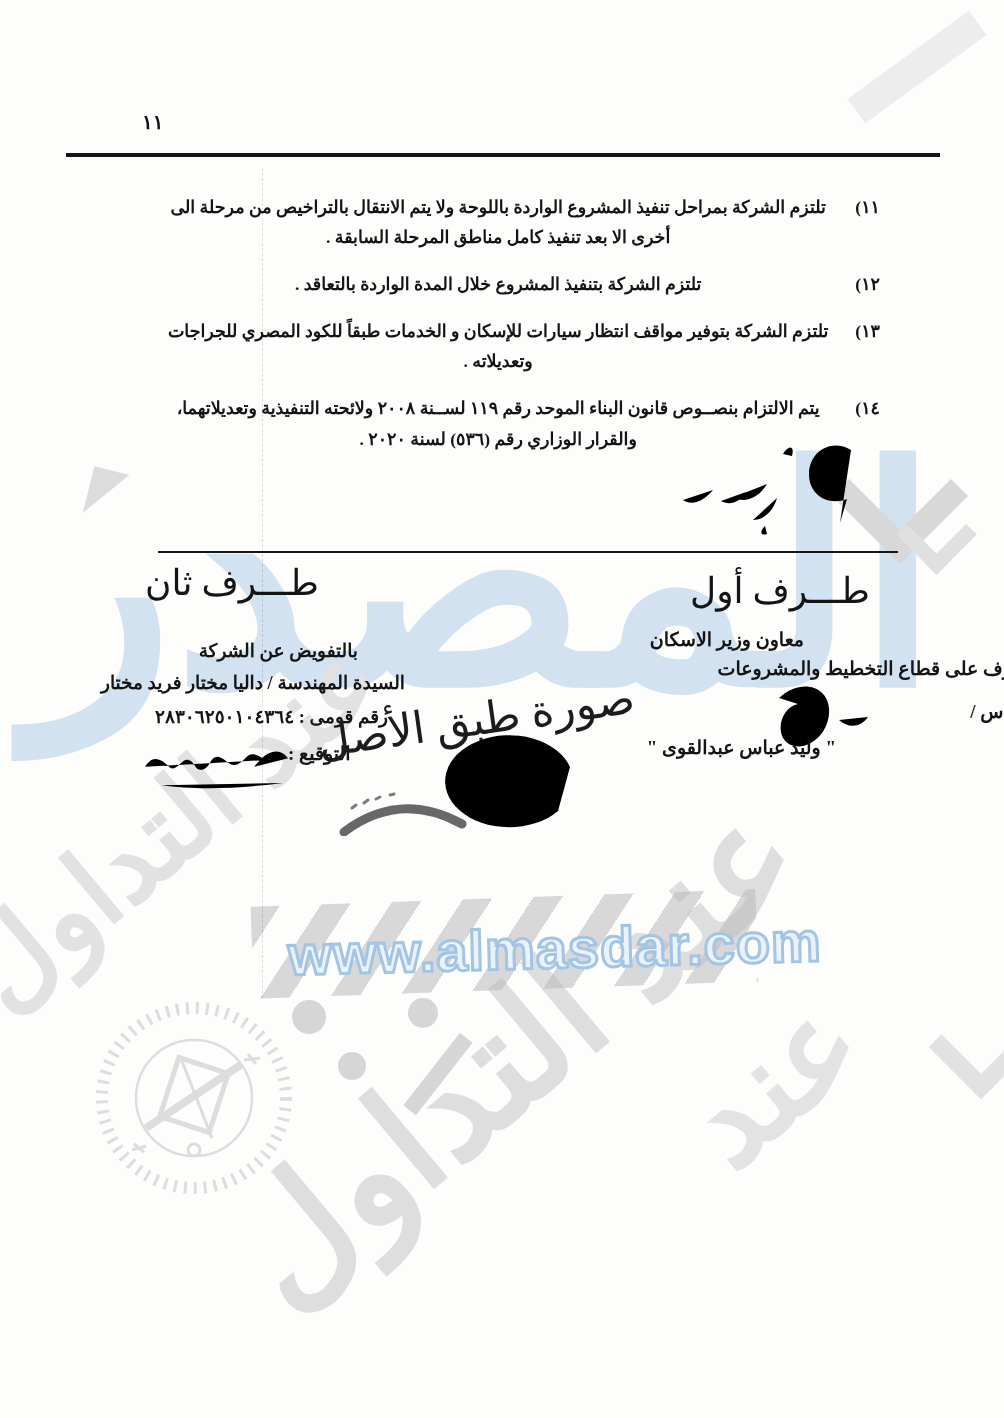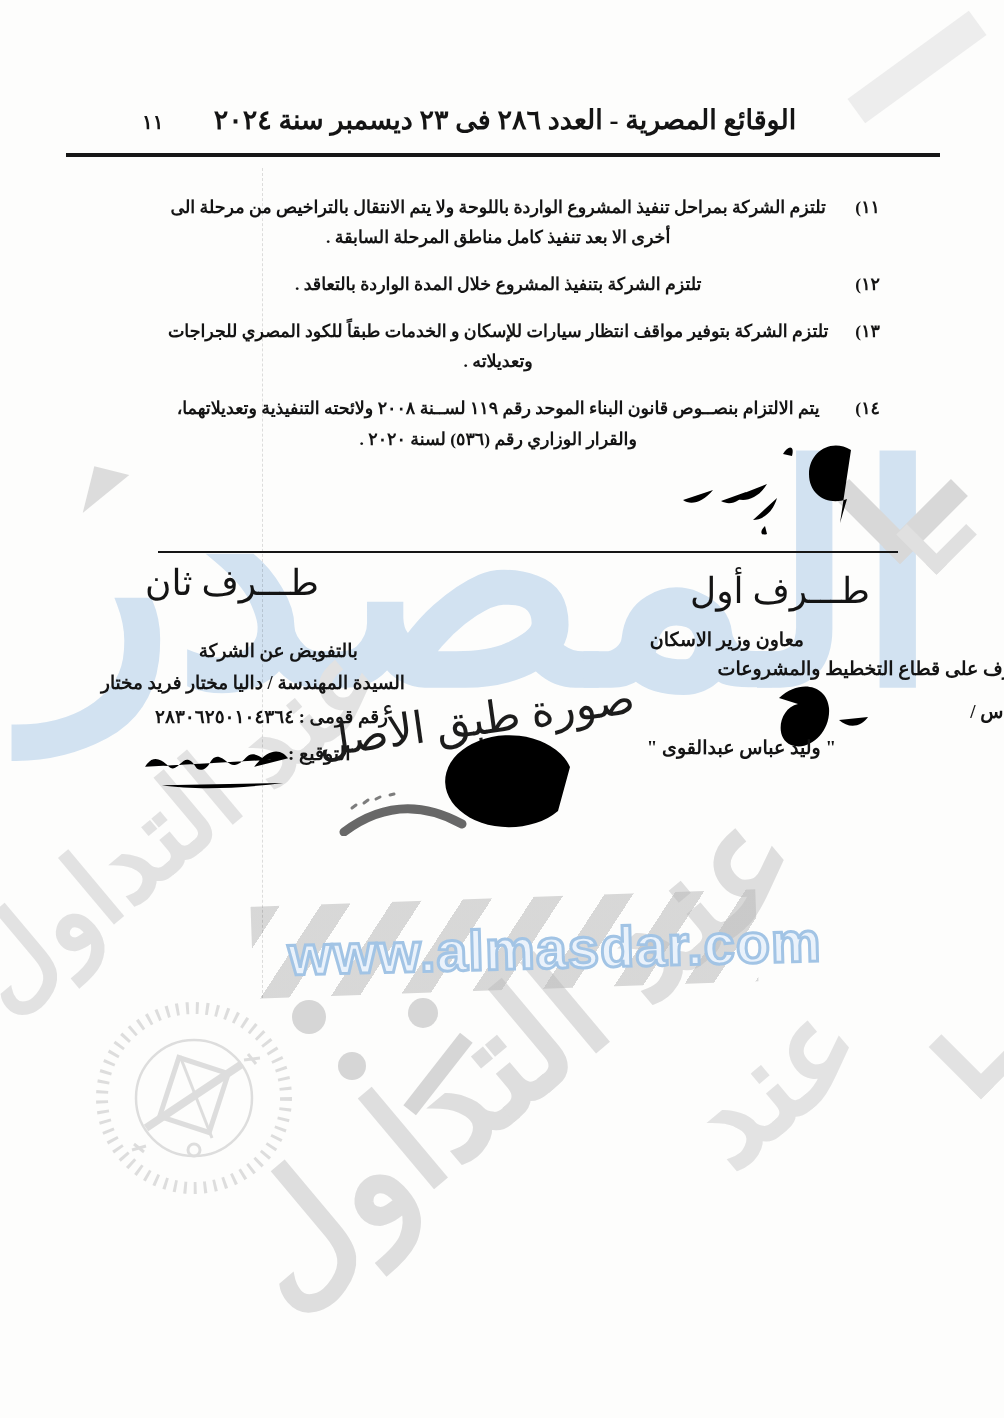--- a/index.html
+++ b/index.html
@@ -76,21 +76,20 @@
       <ellipse cx="110" cy="100" rx="92" ry="90" stroke-width="12" stroke-dasharray="3 7"></ellipse>
       <circle cx="110" cy="100" r="58" stroke-width="2.5"></circle>
       <rect x="84" y="66" width="52" height="62" stroke-width="5" transform="rotate(18 110 97)"></rect>
       <line x1="62" y1="130" x2="158" y2="66" stroke-width="8"></line>
       <line x1="96" y1="58" x2="128" y2="140" stroke-width="3"></line>
       <circle cx="110" cy="152" r="6" stroke-width="3"></circle>
       <path d="M50,146 l10,8 m-12,-2 l14,-4 M164,56 l8,10 m-12,-4 l16,-2" stroke-width="3"></path>
     </g>
   </svg>
 
-  <div class="abs hdr-title np z2">الوقائع المصرية - العدد ٢٨٦ فى ٢٣ ديسمبر سنة ٢٠٢٤</div>
   <div class="abs hdr-page z2">١١</div>
   <div class="abs hdr-rule z2"></div>
 
   <div class="abs clauses z2">
     <div class="clause">
       <span class="num">١١)</span>
       <span class="txt">تلتزم الشركة بمراحل تنفيذ المشروع الواردة باللوحة ولا يتم الانتقال بالتراخيص من مرحلة الى أخرى الا بعد تنفيذ كامل مناطق المرحلة السابقة .</span>
     </div>
     <div class="clause">
       <span class="num">١٢)</span>

